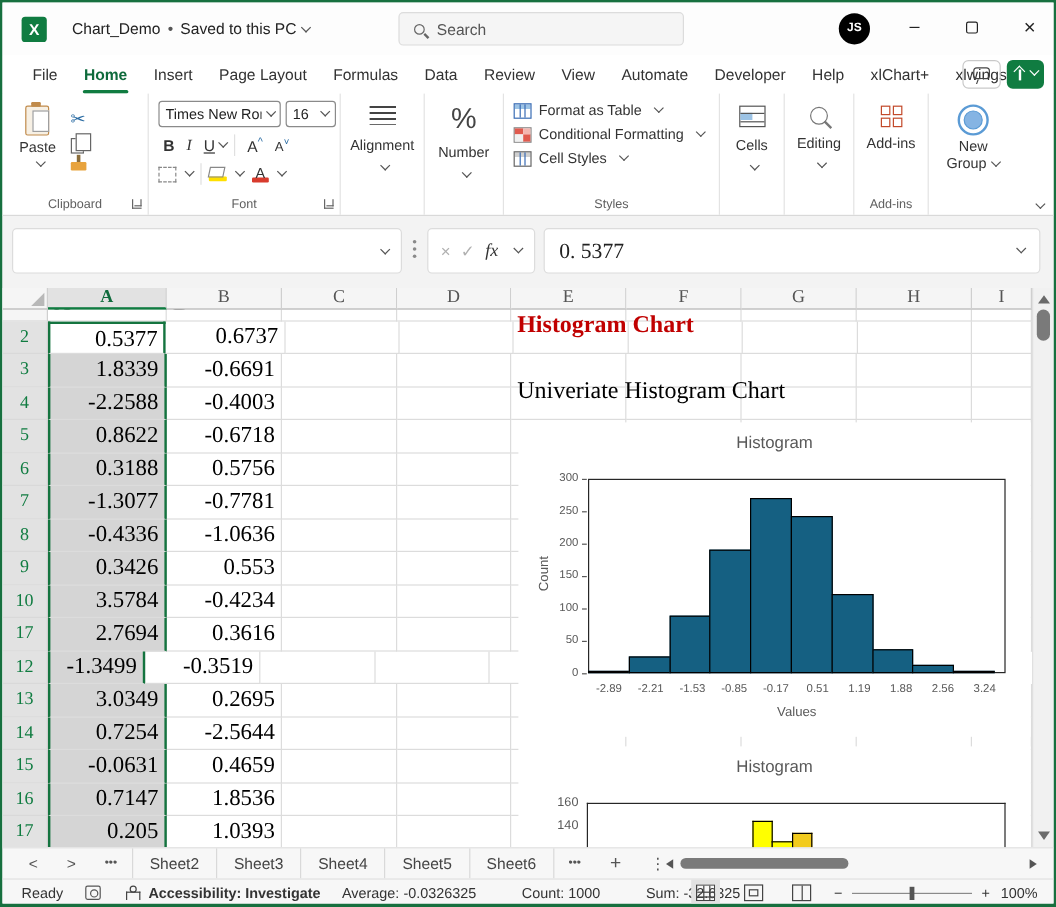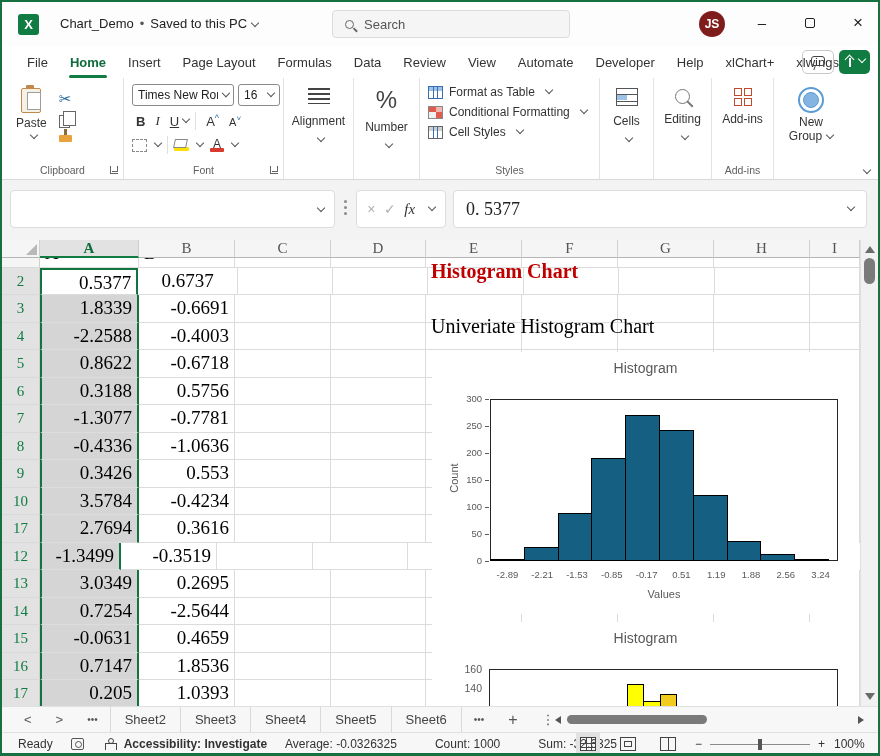--- a/index.html
+++ b/index.html
@@ -9,21 +9,21 @@
 
   
   #titlebar { position:absolute; top:0; left:0; right:0; height:44px; background:#fdfdfd; }
   #app-logo { position:absolute; left:16px; top:12px; width:21px; height:21px; background:#107C41; border-radius:3px; color:#fff; font-weight:bold; font-size:13px; text-align:center; line-height:21px; }
   #doc-title { position:absolute; left:58px; top:14px; font-size:13px; color:#222; }
   #doc-title .dot { color:#555; margin:0 6px; }
   .chev { display:inline-block; width:6px; height:6px; border-right:1.4px solid #555; border-bottom:1.4px solid #555; transform:rotate(45deg); vertical-align:middle; margin-left:5px; margin-top:-4px; }
   #searchbox { position:absolute; left:330px; top:8px; width:238px; height:28px; background:#f5f5f5; border:1px solid #dcdcdc; border-radius:4px; display:flex; align-items:center; padding-left:12px; color:#555; font-size:13px; }
   .mag { display:inline-block; width:9px; height:9px; border:1.5px solid #666; border-radius:50%; position:relative; margin-right:10px; }
   .mag::after { content:""; position:absolute; width:5px; height:1.5px; background:#666; transform:rotate(45deg); left:7px; top:8px; }
-  #avatar { position:absolute; left:697px; top:9px; width:26px; height:26px; border-radius:50%; background:#7f1d1d; color:#fff; font-size:12px; font-weight:bold; text-align:center; line-height:26px; }
+  #avatar { position:absolute; left:697px; top:9px; width:26px; height:26px; border-radius:50%; background:#000000; color:#fff; font-size:10px; font-weight:bold; text-align:center; line-height:26px; }
   .winbtn { position:absolute; top:12px; width:30px; height:20px; text-align:center; color:#222; font-size:15px; line-height:18px; }
   #btn-min { left:745px; } #btn-max { left:793px; } #btn-close { left:841px; font-size:17px; }
   #btn-max span { display:inline-block; width:10px; height:10px; border:1.2px solid #222; border-radius:2px; margin-top:4px; }
 
   
   #tabrow { position:absolute; top:44px; left:0; right:0; height:32px; background:#fff; display:flex; align-items:center; padding-left:14px; }
   .rtab { padding:6px 11px; font-size:13px; color:#333; position:relative; cursor:default; }
   .rtab.active { font-weight:bold; color:#0f6b3c; }
   .rtab.active::after { content:""; position:absolute; left:10px; right:10px; bottom:-2px; height:3px; background:#107C41; border-radius:2px; }
   #comment-btn { position:absolute; left:800px; top:48px; width:32px; height:24px; border:1px solid #c9c9c9; border-radius:5px; }
@@ -367,21 +367,21 @@
           <div class="cell" style="width: 95px;"></div>
           <div class="cell" style="width: 96px;"></div>
           <div class="cell" style="width: 96px;"></div>
           <div class="cell" style="width: 96px;"></div>
           <div class="cell" style="width: 96px;"></div>
           <div class="cell" style="width: 50px;"></div>
         </div>
         <div class="grow">
           <div class="rh selrow">2</div>
           <div class="cell num selA active" style="width: 99px;">0.5377</div>
-          <div class="cell num" style="width: 100px; text-align: center;">0.6737</div>
+          <div class="cell num" style="width: 100px;">0.6737</div>
           <div class="cell" style="width: 96px;"></div>
           <div class="cell" style="width: 95px;"></div>
           <div class="cell" style="width: 96px;"></div>
           <div class="cell" style="width: 96px;"></div>
           <div class="cell" style="width: 96px;"></div>
           <div class="cell" style="width: 96px;"></div>
           <div class="cell" style="width: 50px;"></div>
         </div>
         <div class="grow">
           <div class="rh selrow">3</div>

